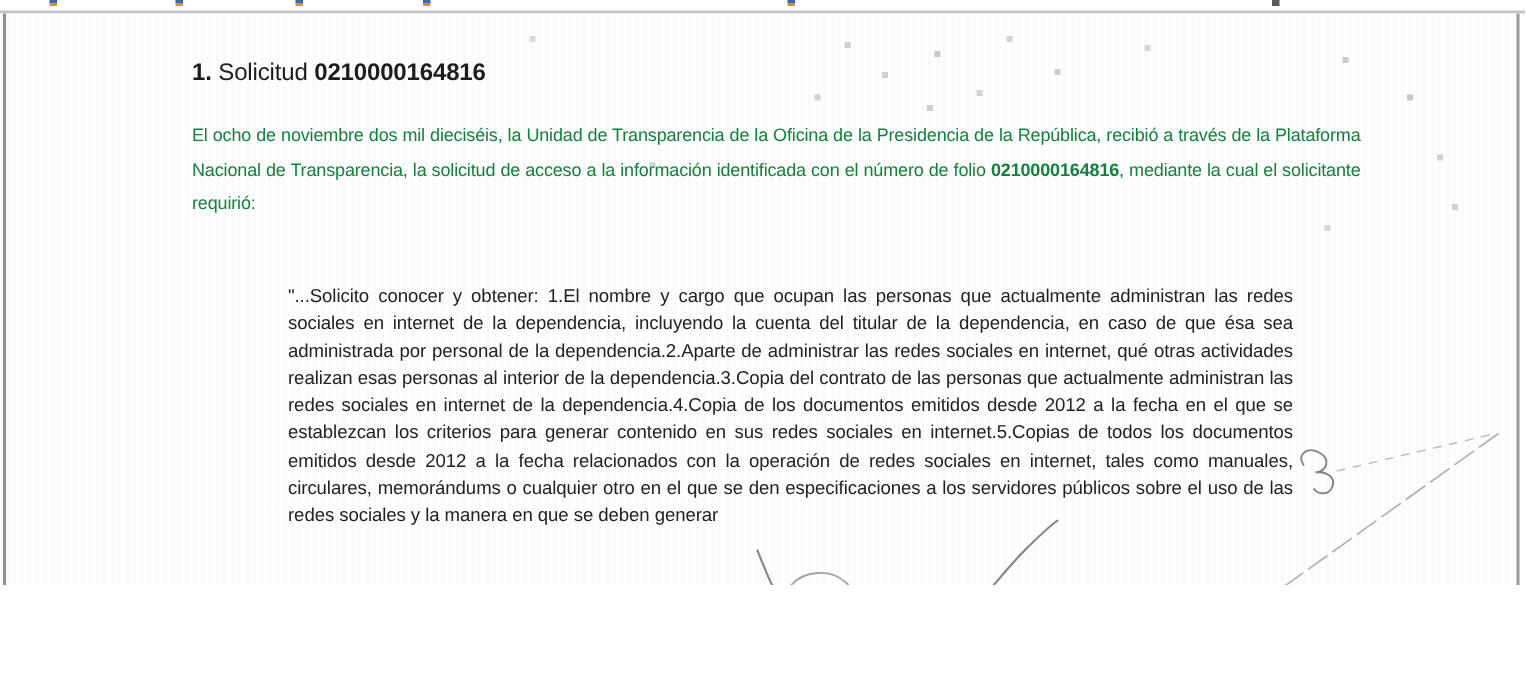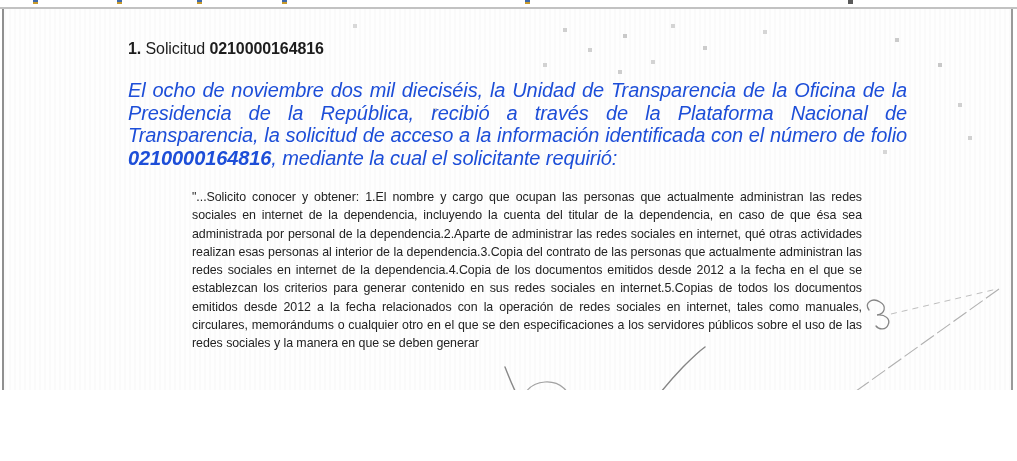--- a/index.html
+++ b/index.html
@@ -54,22 +54,22 @@
   
   .doc-heading {
     position: absolute; left: 128px; top: 38px;
     font-size: 16px; line-height: 21px; color: #1d1d1d;
     letter-spacing: -0.1px;
   }
   .doc-heading .b { font-weight: 700; }
 
   .intro-paragraph {
     position: absolute; left: 128px; top: 79px; width: 779px;
-    font-size: 20px; line-height: 22.6px; color: #1d4ed8;
-    text-align: justify; letter-spacing: -0.1px; font-style: italic;
+    font-size: 12px; line-height: 22.6px; color: #15803d;
+    text-align: justify; letter-spacing: -0.1px;
   }
   .intro-paragraph .b { font-weight: 700; }
 
   .quote-block {
     position: absolute; left: 192px; top: 188px; width: 670px;
     font-size: 12.4px; line-height: 18.3px; color: #222222;
     text-align: justify; letter-spacing: -0.05px;
   }
 
   .page-number {

